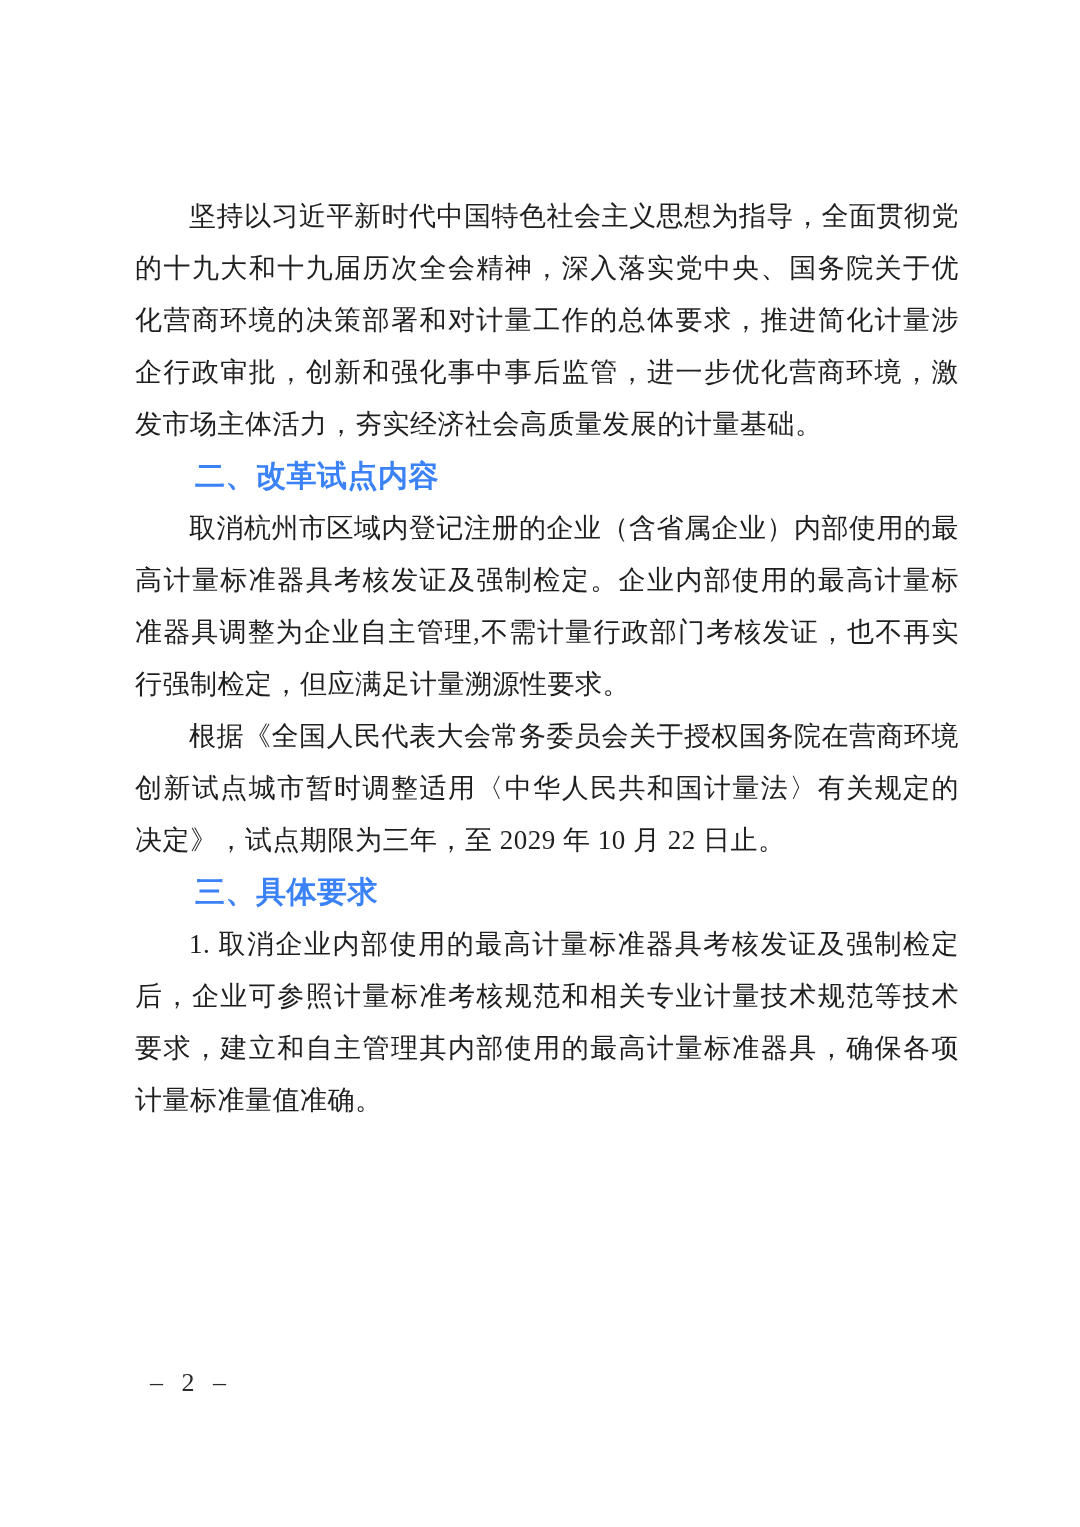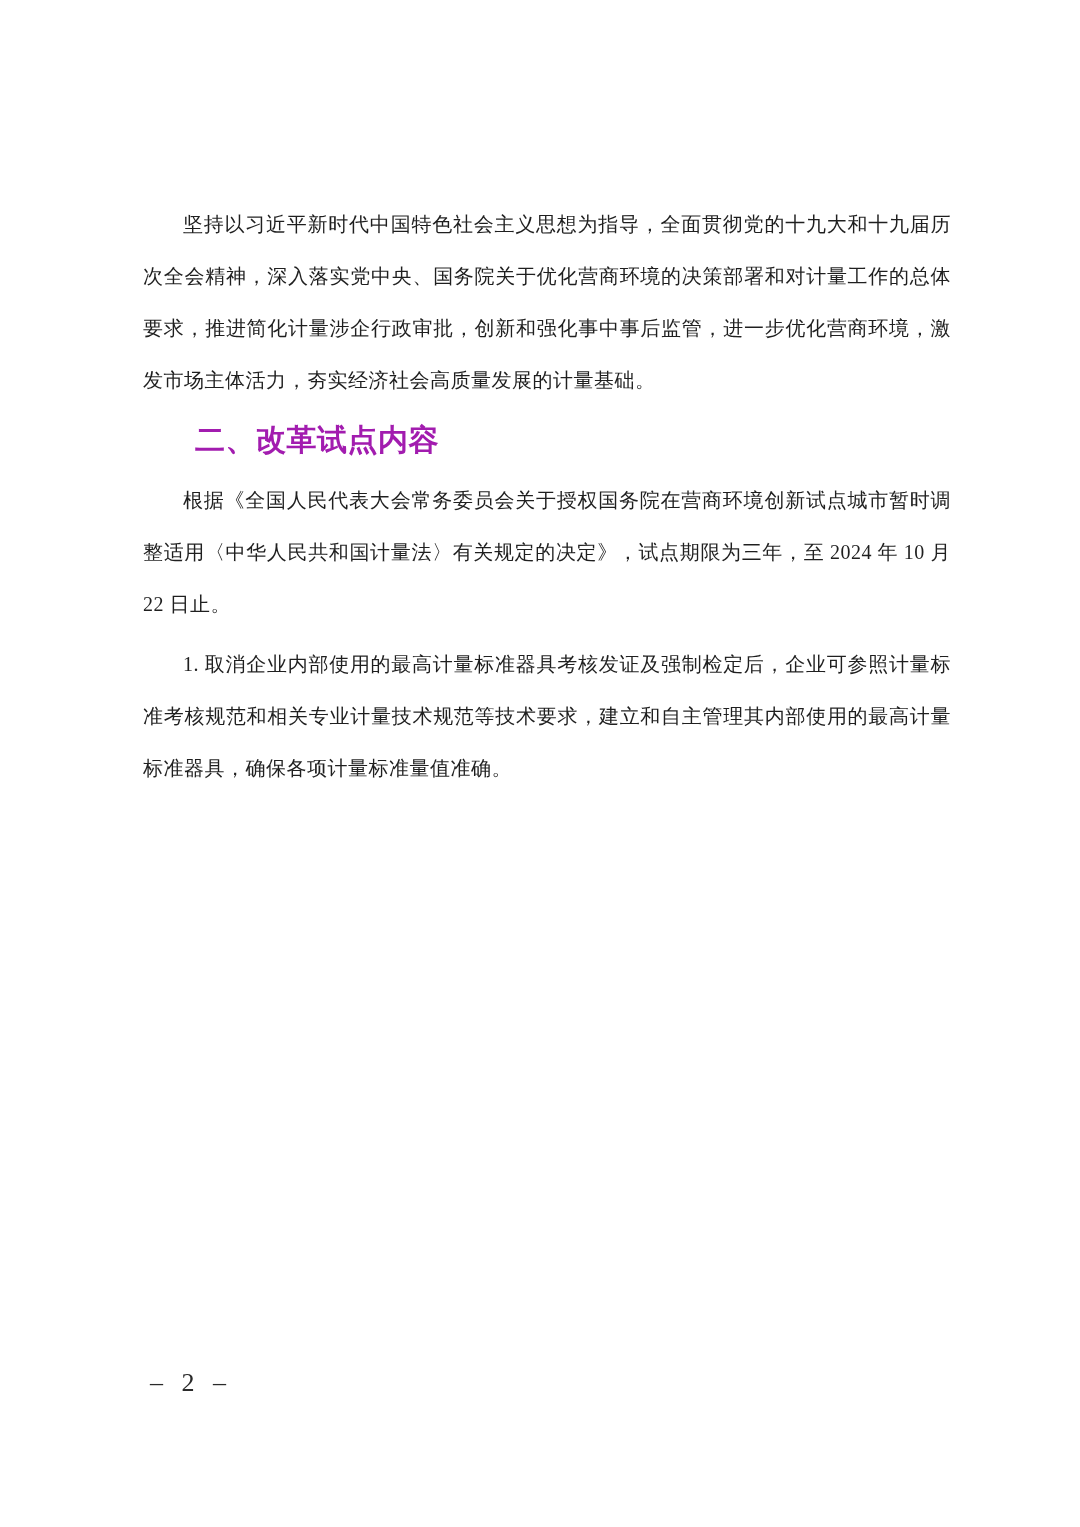--- a/index.html
+++ b/index.html
@@ -19,53 +19,55 @@
     background: #ffffff;
   }
   .doc-body {
     position: absolute;
     left: 135px;
     top: 190px;
     width: 824px;
     color: #1f1f1f;
   }
   .doc-body p.paragraph {
-    margin: 8px;
+    margin: 0;
     font-family: "Liberation Serif", "DejaVu Serif", serif;
-    font-size: 20px;
+    font-size: 27px;
     line-height: 52px;
     text-align: justify;
     text-indent: 2em;
     letter-spacing: 0.5px;
     word-break: break-all;
   }
   .doc-body h2.heading {
     margin: 0;
     font-family: "Liberation Sans", "DejaVu Sans", sans-serif;
     font-weight: 700;
     font-size: 30px;
     line-height: 52px;
     text-indent: 2em;
-    color: #a21caf;
+    color: #3b82f6;
     letter-spacing: 0.5px;
   }
   .page-footer {
     position: absolute;
     left: 150px;
     top: 1368px;
     font-family: "Liberation Serif", "DejaVu Serif", serif;
     font-size: 26px;
     color: #2a2a2a;
     letter-spacing: 6px;
   }
 </style>
 </head>
 <body>
 
 <div class="doc-page">
   <div class="doc-body">
       <p class="paragraph">坚持以习近平新时代中国特色社会主义思想为指导，全面贯彻党的十九大和十九届历次全会精神，深入落实党中央、国务院关于优化营商环境的决策部署和对计量工作的总体要求，推进简化计量涉企行政审批，创新和强化事中事后监管，进一步优化营商环境，激发市场主体活力，夯实经济社会高质量发展的计量基础。</p>
       <h2 class="heading">二、改革试点内容</h2>
-      <p class="paragraph">根据《全国人民代表大会常务委员会关于授权国务院在营商环境创新试点城市暂时调整适用〈中华人民共和国计量法〉有关规定的决定》，试点期限为三年，至 2024 年 10 月 22 日止。</p>
+      <p class="paragraph">取消杭州市区域内登记注册的企业（含省属企业）内部使用的最高计量标准器具考核发证及强制检定。企业内部使用的最高计量标准器具调整为企业自主管理,不需计量行政部门考核发证，也不再实行强制检定，但应满足计量溯源性要求。</p>
+      <p class="paragraph">根据《全国人民代表大会常务委员会关于授权国务院在营商环境创新试点城市暂时调整适用〈中华人民共和国计量法〉有关规定的决定》，试点期限为三年，至 2029 年 10 月 22 日止。</p>
+      <h2 class="heading">三、具体要求</h2>
       <p class="paragraph">1. 取消企业内部使用的最高计量标准器具考核发证及强制检定后，企业可参照计量标准考核规范和相关专业计量技术规范等技术要求，建立和自主管理其内部使用的最高计量标准器具，确保各项计量标准量值准确。</p>
     </div>
   <div class="page-footer">– 2 –</div>
 </div>
 
 </body></html>

